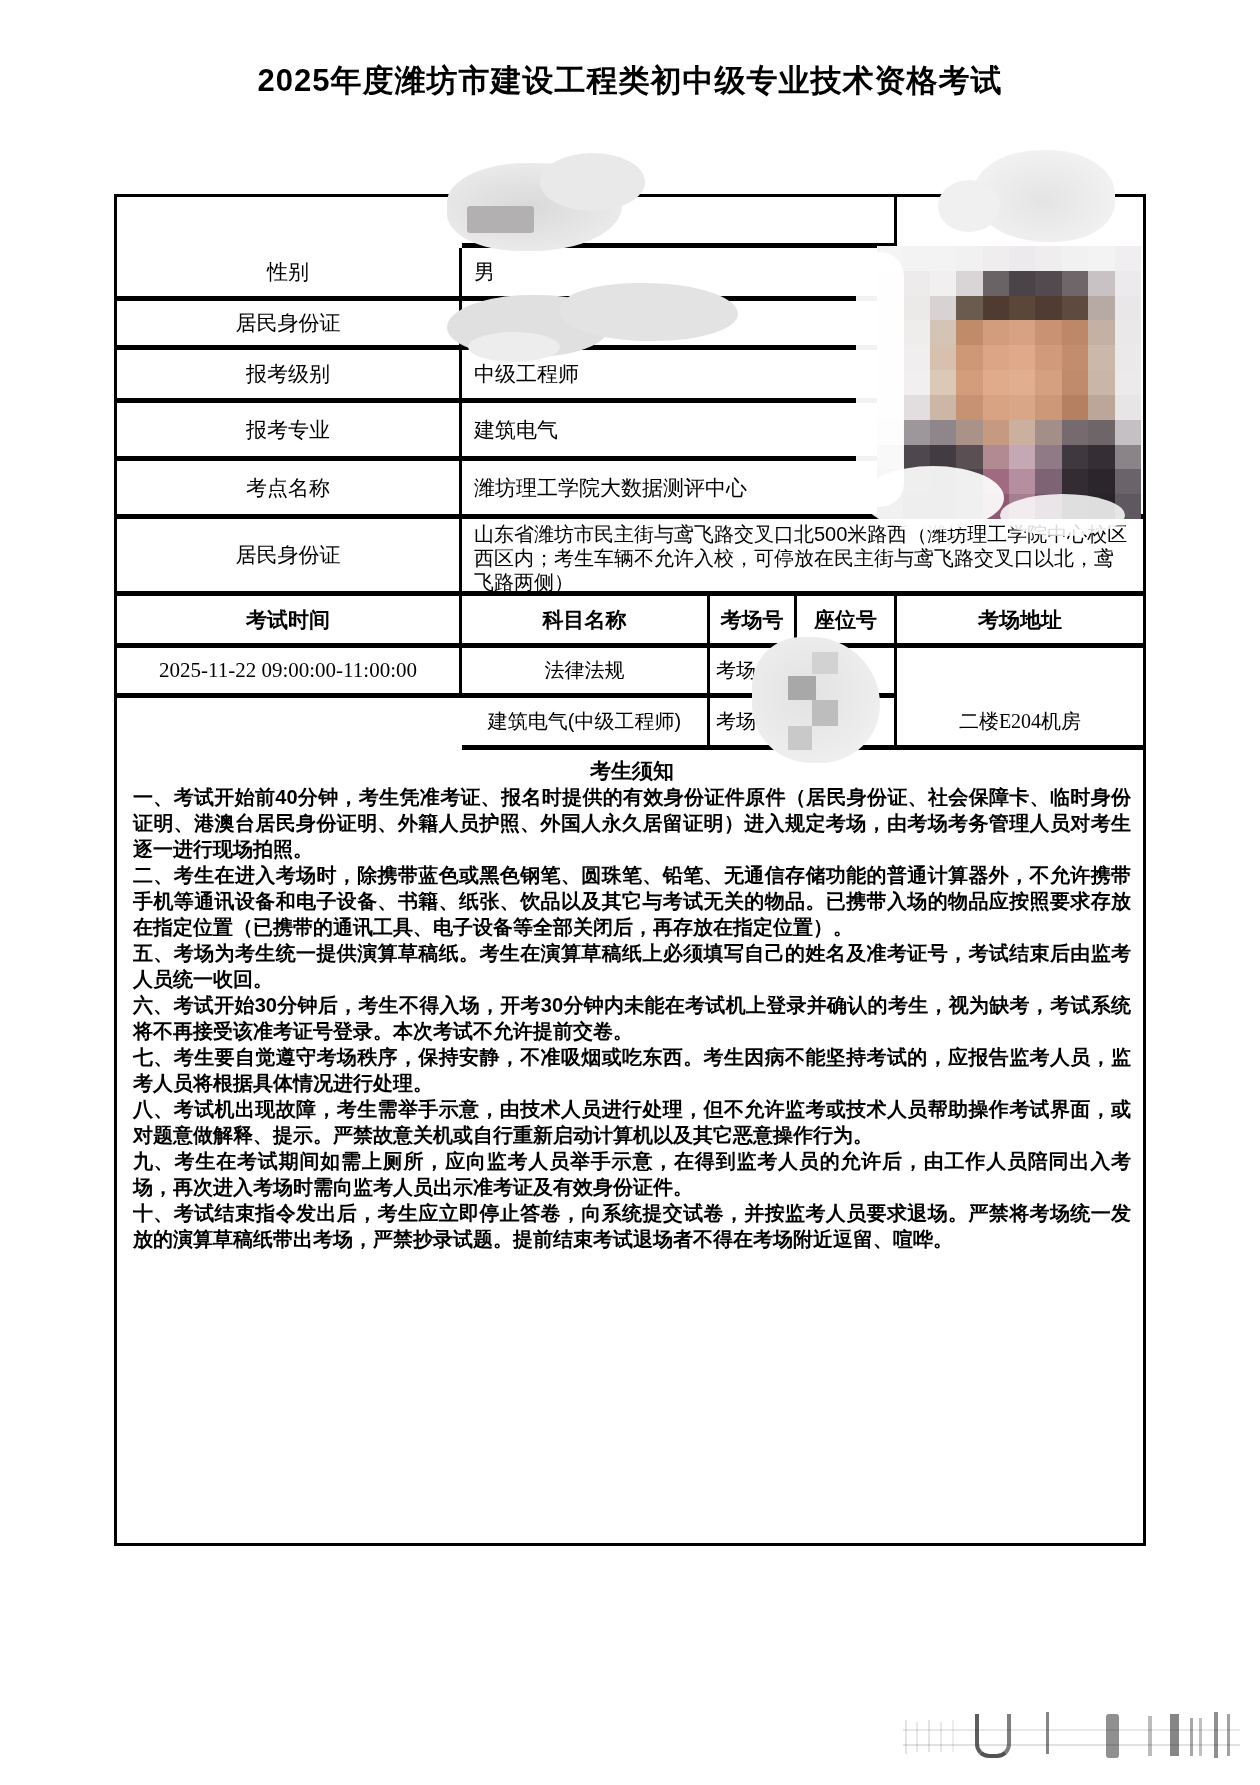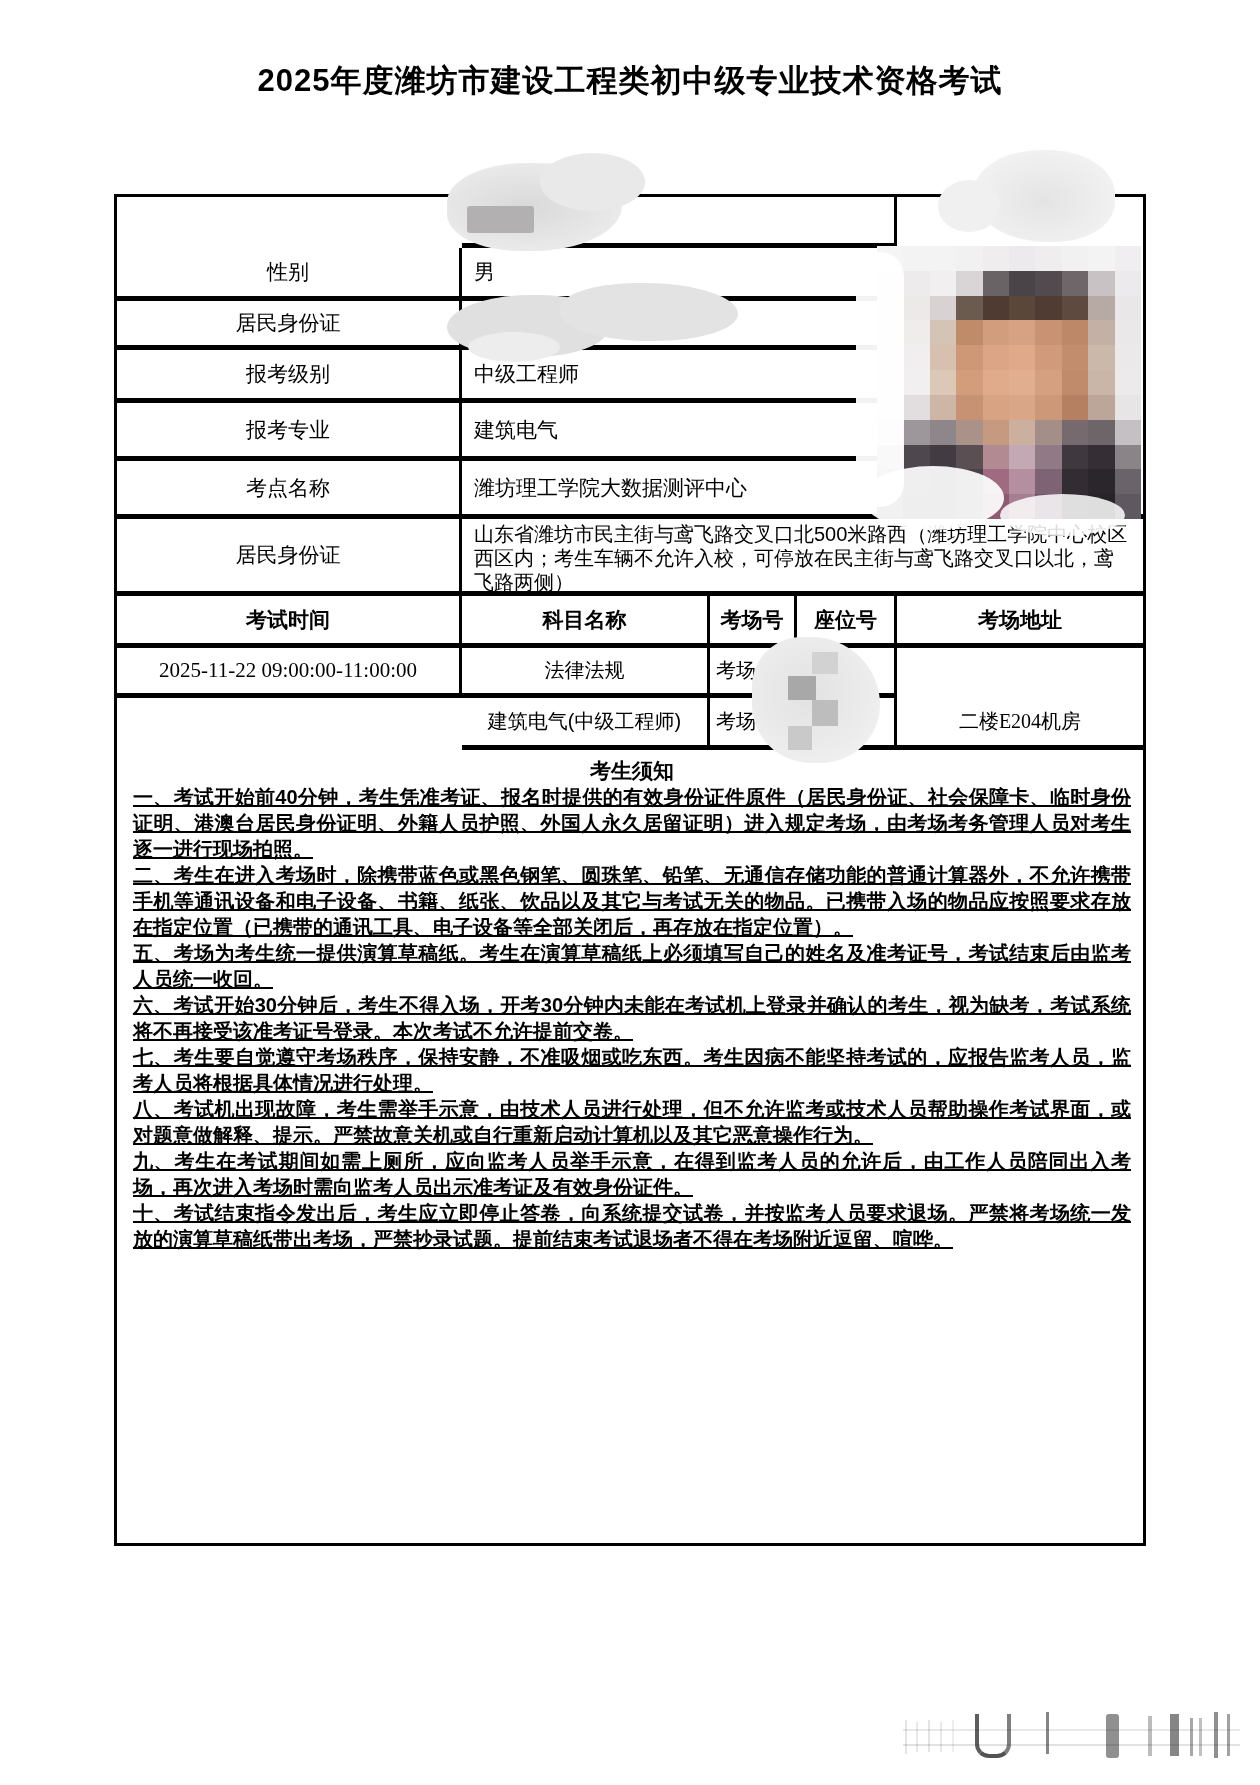--- a/index.html
+++ b/index.html
@@ -21,21 +21,21 @@
   .photo{border-right:none;position:relative;}
   .addr{display:block;border-right:none;padding:3px 12px 0 12px;font-size:20px;line-height:24px;}
   .sh{justify-content:center;font-weight:bold;font-size:21px;}
   .time{justify-content:center;font-family:"Liberation Serif", serif;font-size:21px;}
   .subj{justify-content:center;font-size:20px;}
   .room{padding-left:6px;font-size:20px;}
   .sched-addr{justify-content:center;font-size:20px;font-family:"Liberation Serif", serif;border-right:none;}
   .notice{grid-column:1/6;border:none;display:block;padding:6px 12px 0 16px;
           font-size:20px;font-weight:bold;line-height:26px;}
   .notice-title{text-align:center;font-size:21px;font-weight:bold;margin:2px 0 0 0;}
-  .notice p{margin:0;text-align:justify;text-decoration:underline;}
+  .notice p{margin:0;text-align:justify;}
   #mosaic{position:absolute;left:-20px;top:49px;width:264px;height:273px;z-index:3;
           display:grid;grid-template-rows:repeat(11,1fr);grid-template-columns:repeat(10,1fr);}
   .blob{position:absolute;z-index:5;}
   .wblob{position:absolute;z-index:6;}
   #watermark div{position:absolute;background:#222;}
   #watermark{position:absolute;left:0;top:0;z-index:2;filter:blur(0.5px);}
 </style>
 </head>
 <body>
 

